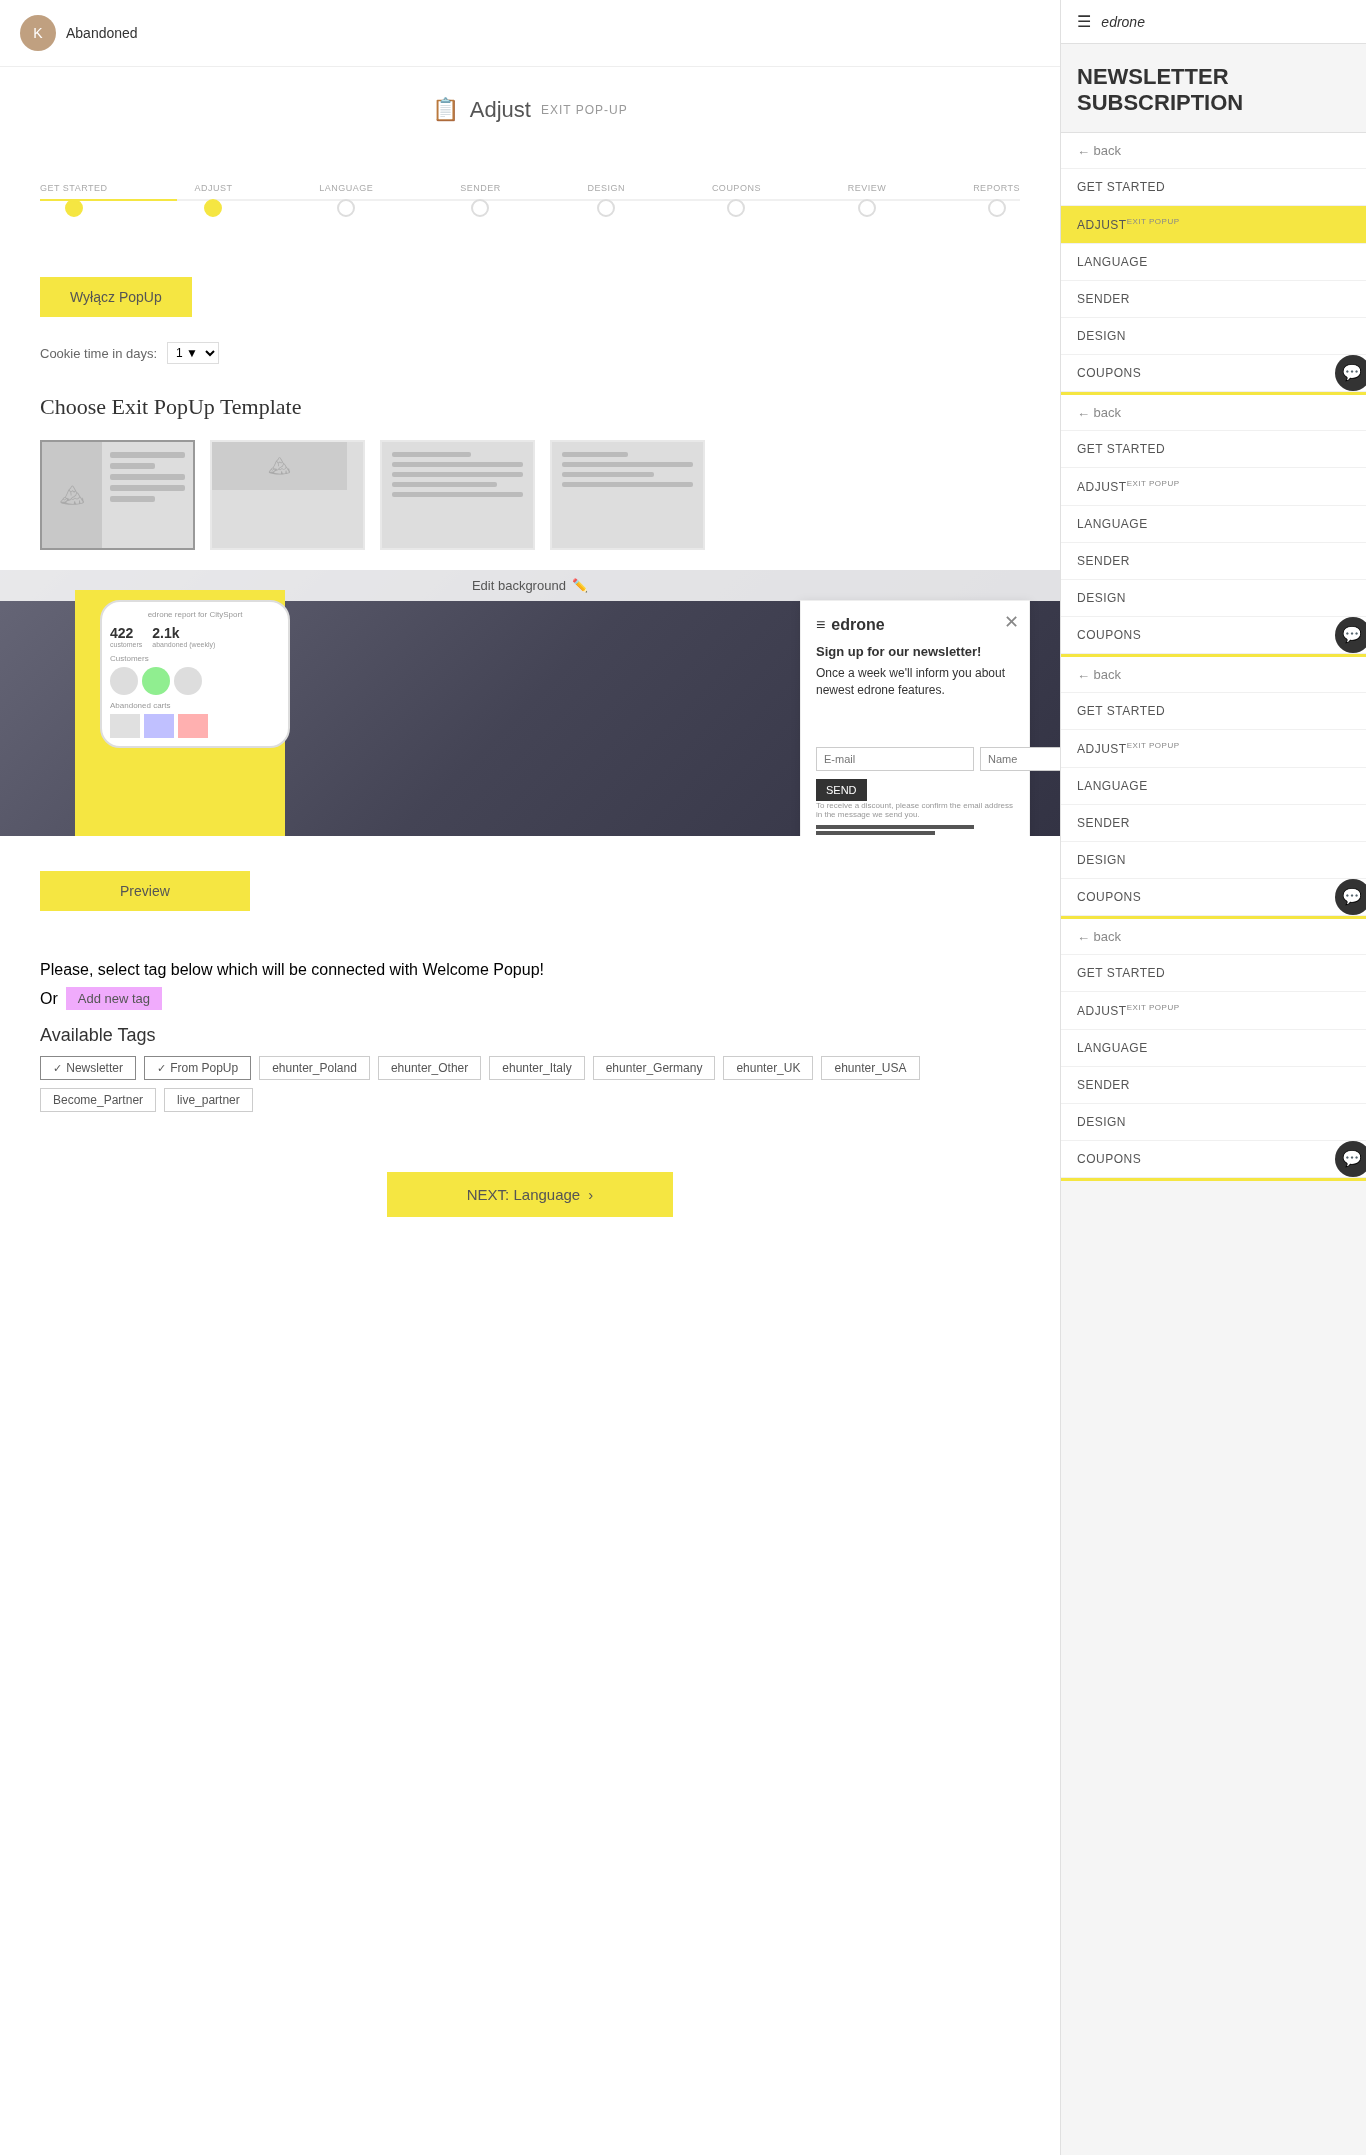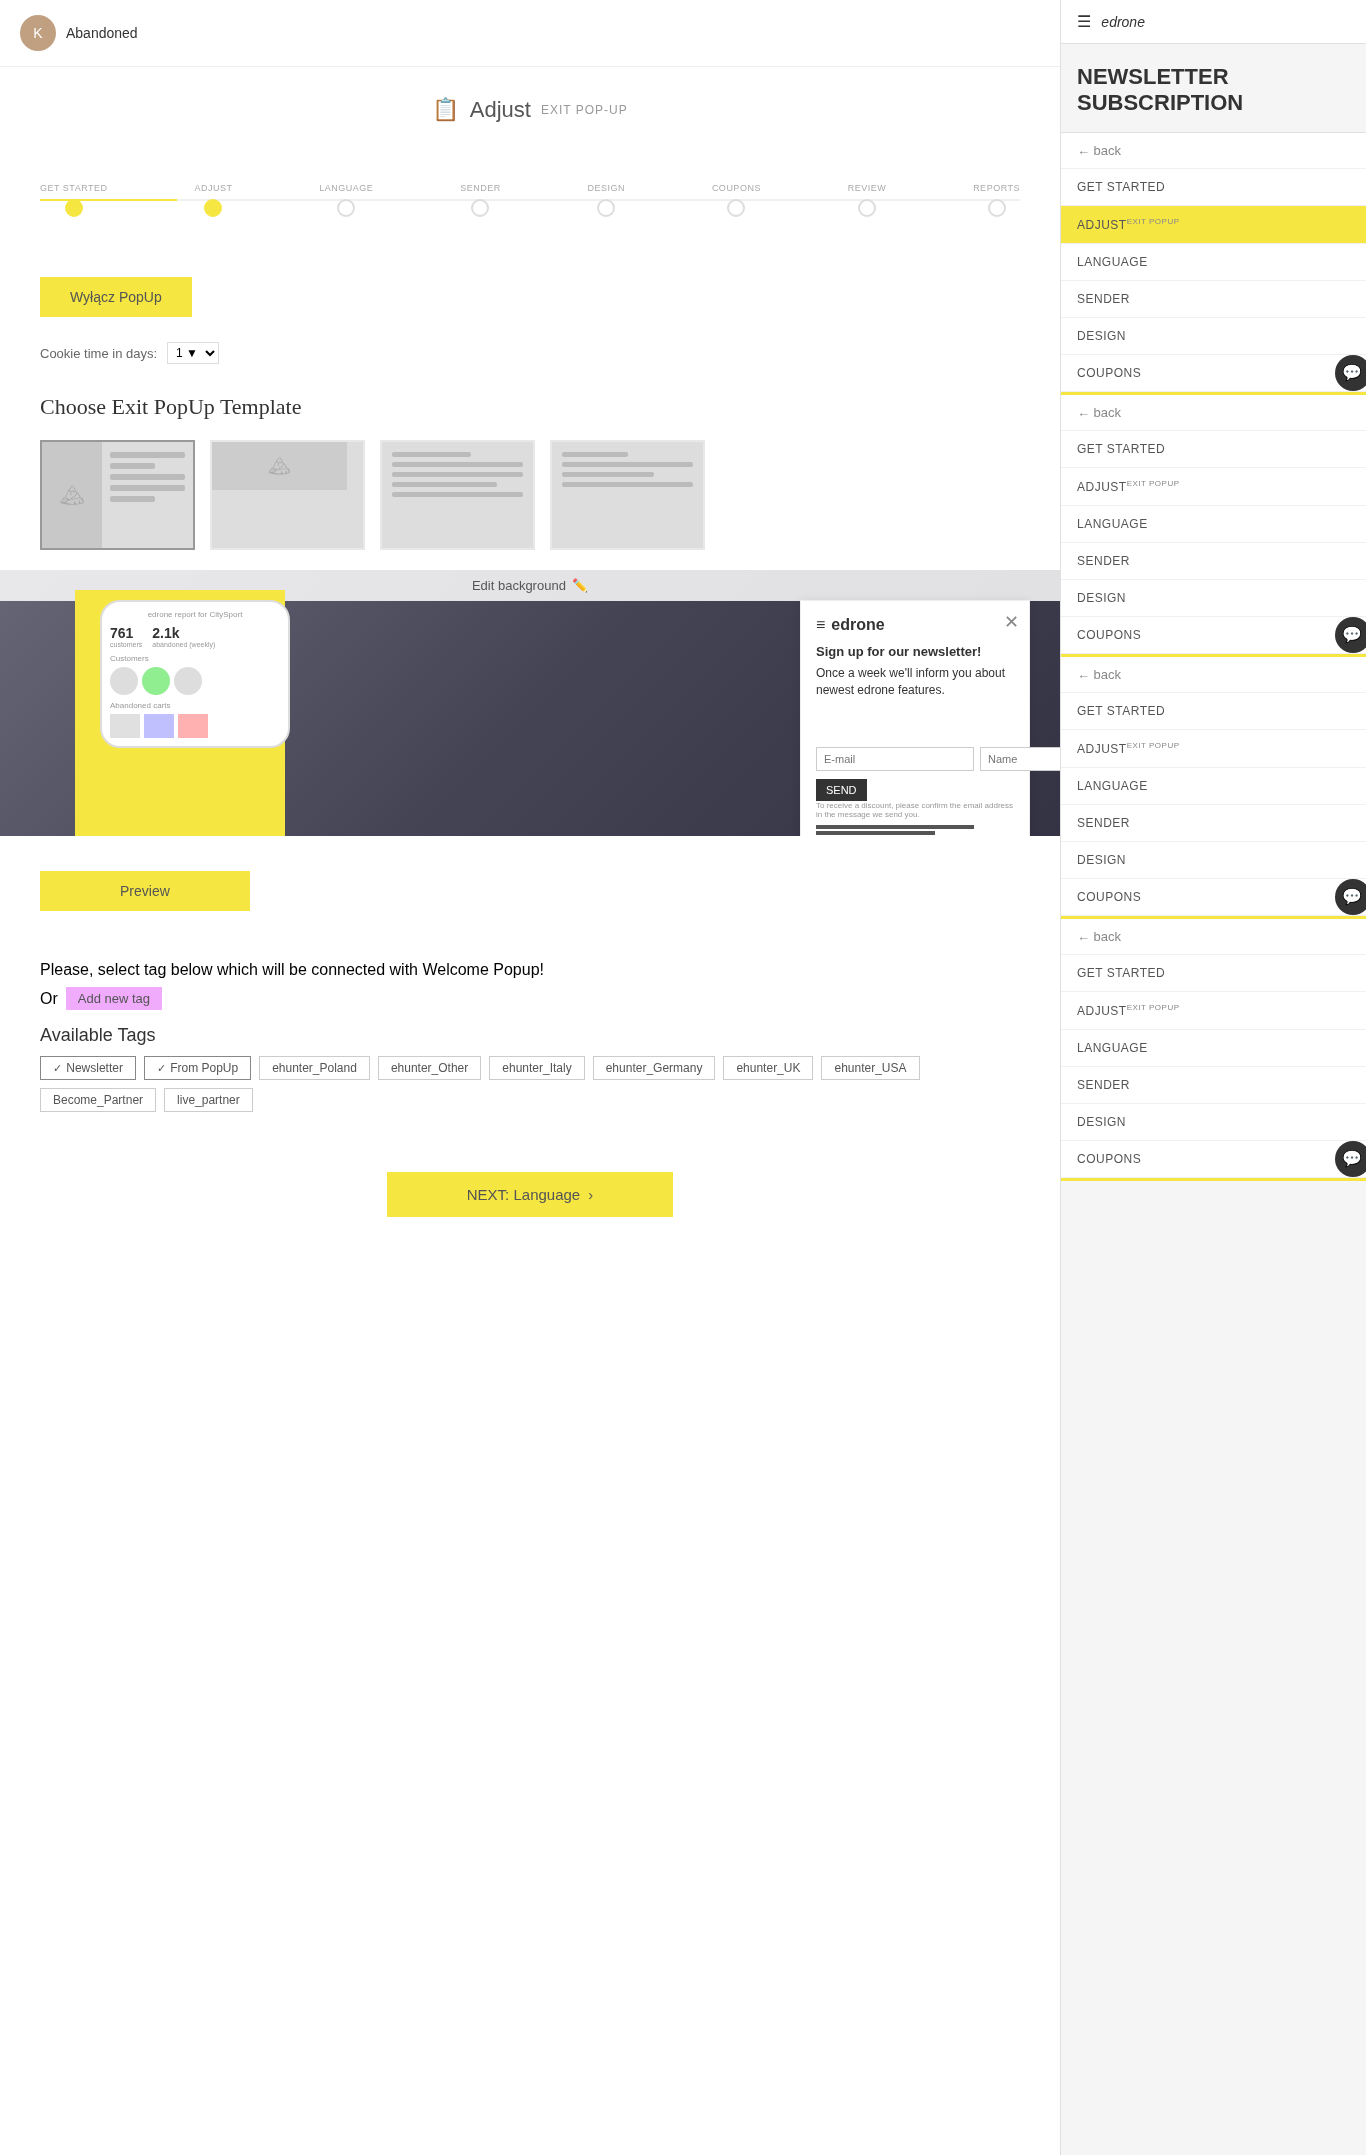--- a/index.html
+++ b/index.html
@@ -504,21 +504,21 @@
         <span>✏️</span>
       </div>
 
       <div class="yellow-panel"></div>
 
       <div class="phone-container">
         <div class="phone-mockup">
           <div class="phone-header">edrone report for CitySport</div>
           <div class="phone-stats">
             <div>
-              <div class="phone-stat">761</div>
+              <div class="phone-stat">422</div>
               <div class="phone-stat-label">customers</div>
             </div>
             <div>
               <div class="phone-stat">2.1k</div>
               <div class="phone-stat-label">abandoned (weekly)</div>
             </div>
           </div>
           <div class="phone-customers">Customers</div>
           <div class="phone-avatars">
             <div class="phone-avatar"></div>

